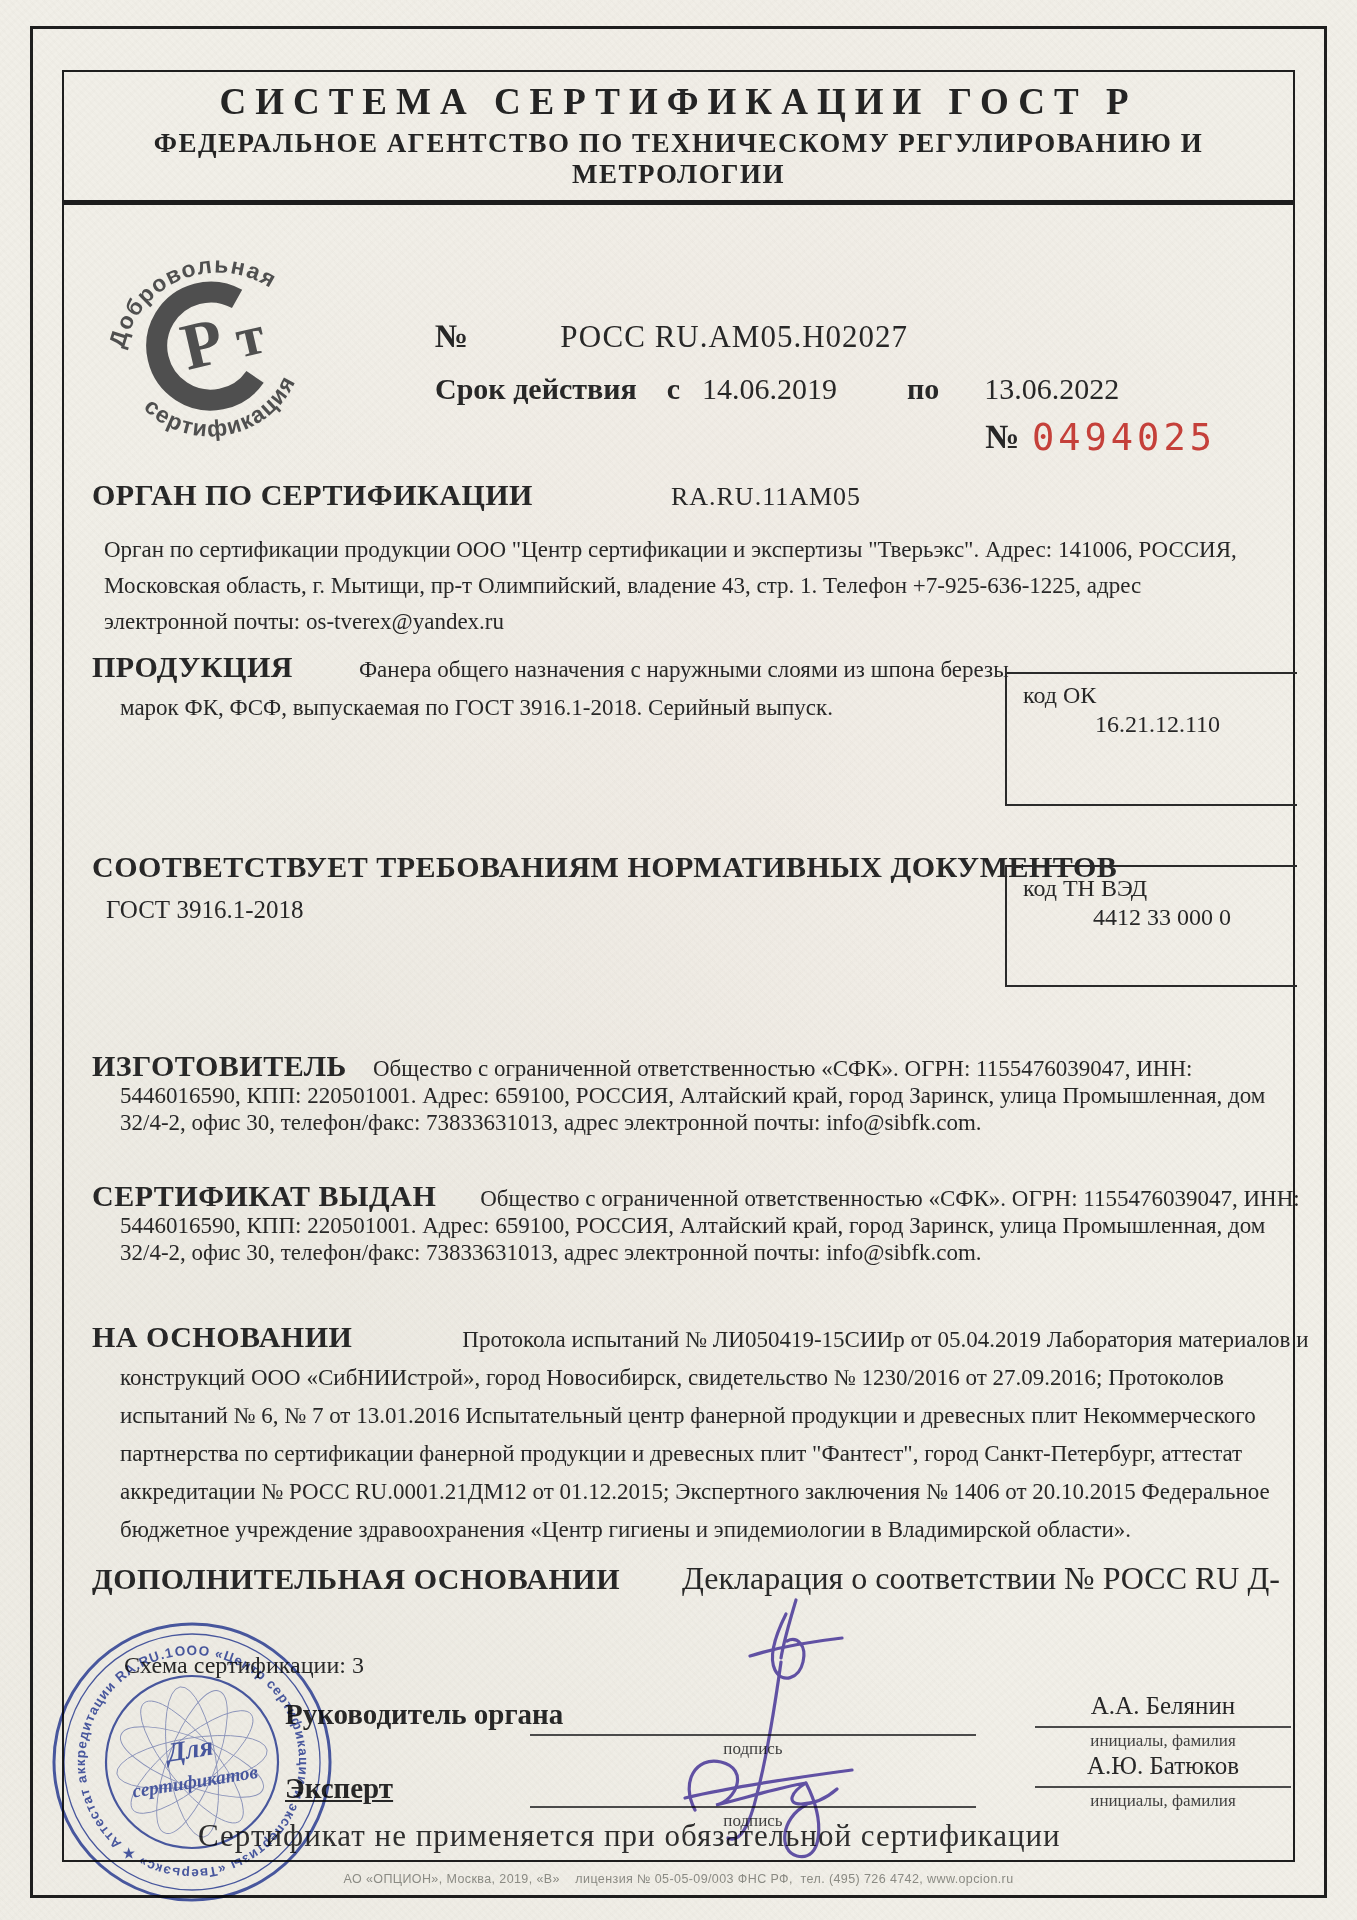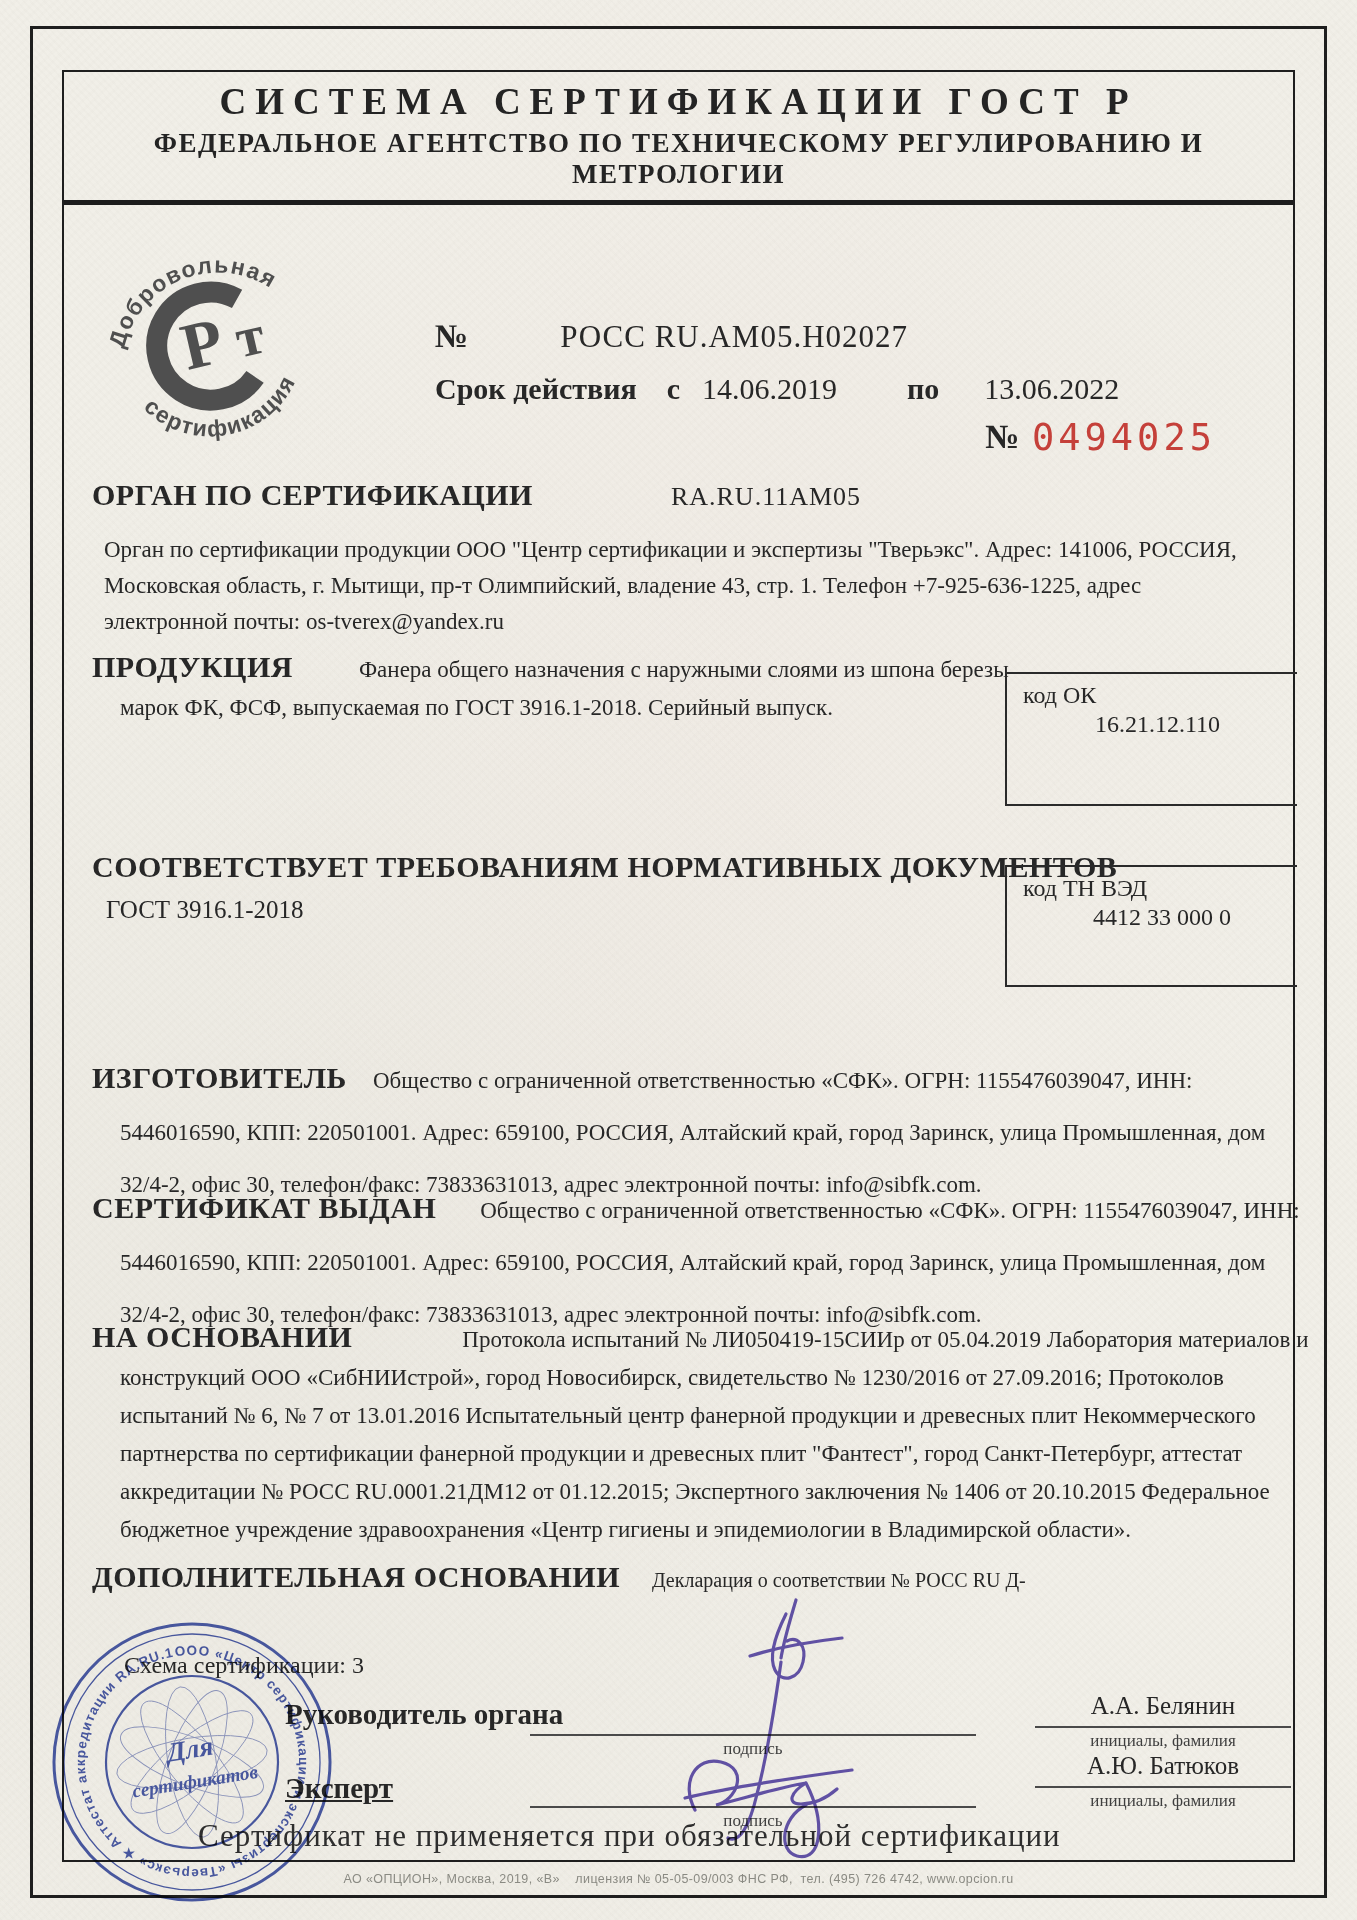--- a/index.html
+++ b/index.html
@@ -25,21 +25,21 @@
   .no-row .nosign{font-weight:bold;font-size:33px;}
   .no-row .regnum{margin-left:92px;letter-spacing:1px;}
   .validity{left:435px;top:372px;font-size:30px;}
   .validity .b{font-weight:bold;}
   .formno{left:985px;top:418px;font-size:34px;font-weight:bold;}
   .formno-digits{left:1032px;top:416px;font-family:"DejaVu Sans Mono",monospace;font-size:37px;
     color:#c5403a;letter-spacing:4px;}
   .sec-head{font-size:30px;font-weight:bold;letter-spacing:.5px;}
   .organ-code{font-size:26px;font-weight:normal;letter-spacing:1px;margin-left:138px;}
   .body-text{font-size:23px;line-height:36px;}
-  .para{margin:0;padding-left:28px;text-indent:-28px;font-size:23px;line-height:52px;}
+  .para{margin:0;padding-left:28px;text-indent:-28px;font-size:23px;line-height:27px;}
   .para .shead{font-size:30px;font-weight:bold;letter-spacing:.5px;}
   .codebox{border:2px solid #2a2a2a;border-right:none;background:transparent;}
   .codebox .cb-label{font-size:24px;padding:8px 0 0 16px;}
   .codebox .cb-value{font-size:24px;margin-top:2px;}
   .sig-role{font-size:29px;font-weight:bold;}
   .sig-line{border-top:2px solid #4a4a4a;height:0;}
   .sig-cap{font-size:17px;color:#3f3f3f;text-align:center;}
   .sig-name{font-size:25px;text-align:center;}
   .disclaimer{left:198px;top:1818px;font-size:31px;letter-spacing:1px;color:#2e2e2e;}
   .imprint{left:0;right:0;top:1872px;text-align:center;font-family:"Liberation Sans","DejaVu Sans",sans-serif;
@@ -118,21 +118,21 @@
 
   <p class="abs para" style="left:92px;top:1182px;width:1185px;">
     <span class="shead" style="margin-right:44px">СЕРТИФИКАТ ВЫДАН</span><span>Общество с ограниченной ответственностью «СФК». ОГРН: 1155476039047, ИНН: 5446016590, КПП: 220501001. Адрес: 659100, РОССИЯ, Алтайский край, город Заринск,  улица Промышленная, дом 32/4-2, офис 30, телефон/факс: 73833631013, адрес электронной почты: info@sibfk.com.</span>
   </p>
 
   <p class="abs para" style="left:92px;top:1318px;width:1202px;line-height:38px;">
     <span class="shead" style="margin-right:110px">НА ОСНОВАНИИ</span><span>Протокола испытаний № ЛИ050419-15СИИр от 05.04.2019 Лаборатория материалов и конструкций ООО «СибНИИстрой», город Новосибирск, свидетельство № 1230/2016 от 27.09.2016; Протоколов испытаний № 6, № 7 от 13.01.2016 Испытательный центр фанерной продукции и древесных плит Некоммерческого партнерства по сертификации фанерной продукции и древесных плит "Фантест", город Санкт-Петербург, аттестат аккредитации № РОСС RU.0001.21ДМ12 от 01.12.2015;  Экспертного заключения № 1406 от 20.10.2015 Федеральное бюджетное учреждение здравоохранения «Центр гигиены и эпидемиологии в Владимирской области».</span>
   </p>
 
   <div class="abs" style="left:92px;top:1560px;">
-    <span class="sec-head">ДОПОЛНИТЕЛЬНАЯ ОСНОВАНИИ</span><span style="font-size:20px;margin-left:32px;">Декларация о соответствии № РОСС RU Д-</span>
+    <span class="sec-head">ДОПОЛНИТЕЛЬНАЯ ОСНОВАНИИ</span><span style="font-size:32px;margin-left:62px;">Декларация о соответствии № РОСС RU Д-</span>
   </div>
   <div class="abs" style="left:124px;top:1652px;font-size:24px;">Схема сертификации: 3</div>
 
   <div class="abs sig-role" style="left:285px;top:1698px;">Руководитель органа</div>
   <div class="abs sig-line" style="left:530px;top:1734px;width:446px;"></div>
   <div class="abs sig-cap" style="left:530px;top:1739px;width:446px;">подпись</div>
   <div class="abs sig-name" style="left:1035px;top:1692px;width:256px;">А.А. Белянин</div>
   <div class="abs sig-line" style="left:1035px;top:1726px;width:256px;"></div>
   <div class="abs sig-cap" style="left:1035px;top:1731px;width:256px;">инициалы, фамилия</div>
 

